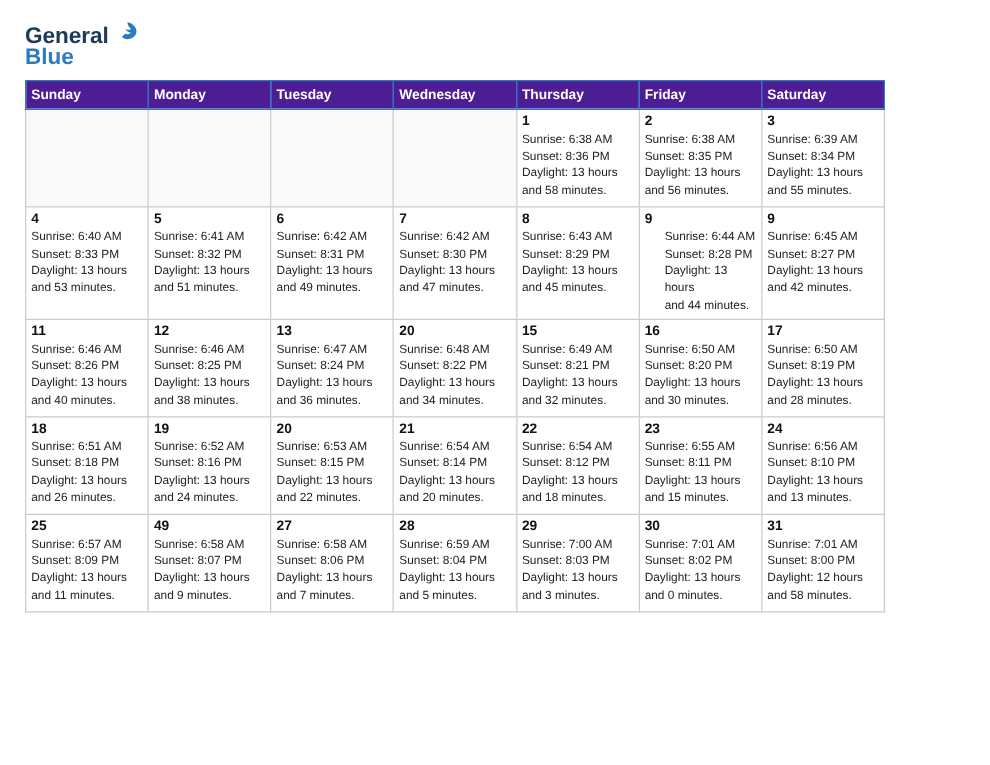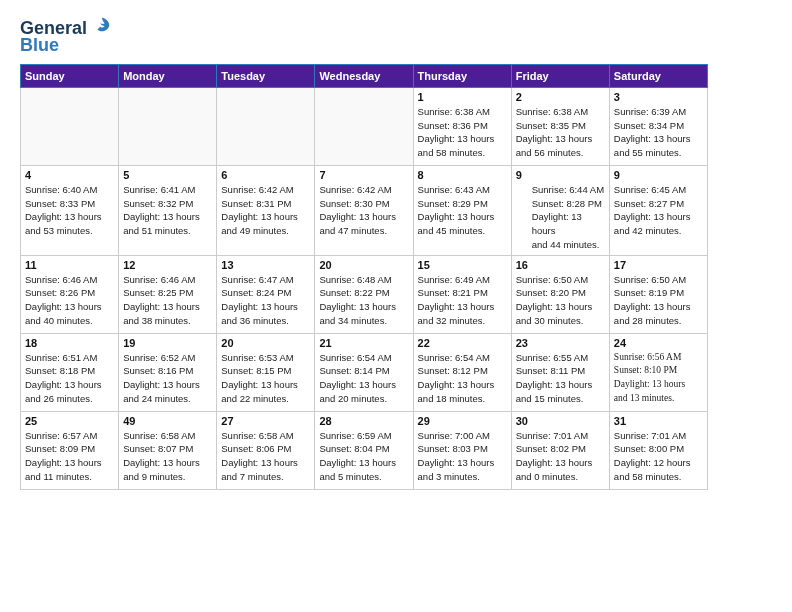--- a/index.html
+++ b/index.html
@@ -285,21 +285,21 @@
           </td>
           <td>
             <div class="day-num">23</div>
             <div class="day-info" style="white-space: pre-line;">Sunrise: 6:55 AM
 Sunset: 8:11 PM
 Daylight: 13 hours
 and 15 minutes.</div>
           </td>
           <td>
             <div class="day-num">24</div>
-            <div class="day-info" style="white-space: pre-line; font-family: Liberation Serif, serif;">Sunrise: 6:56 AM
+            <div class="day-info" style="white-space: pre-line;">Sunrise: 6:56 AM
 Sunset: 8:10 PM
 Daylight: 13 hours
 and 13 minutes.</div>
           </td>
         </tr>
         <tr>
           <td>
             <div class="day-num">25</div>
             <div class="day-info" style="white-space: pre-line;">Sunrise: 6:57 AM
 Sunset: 8:09 PM

